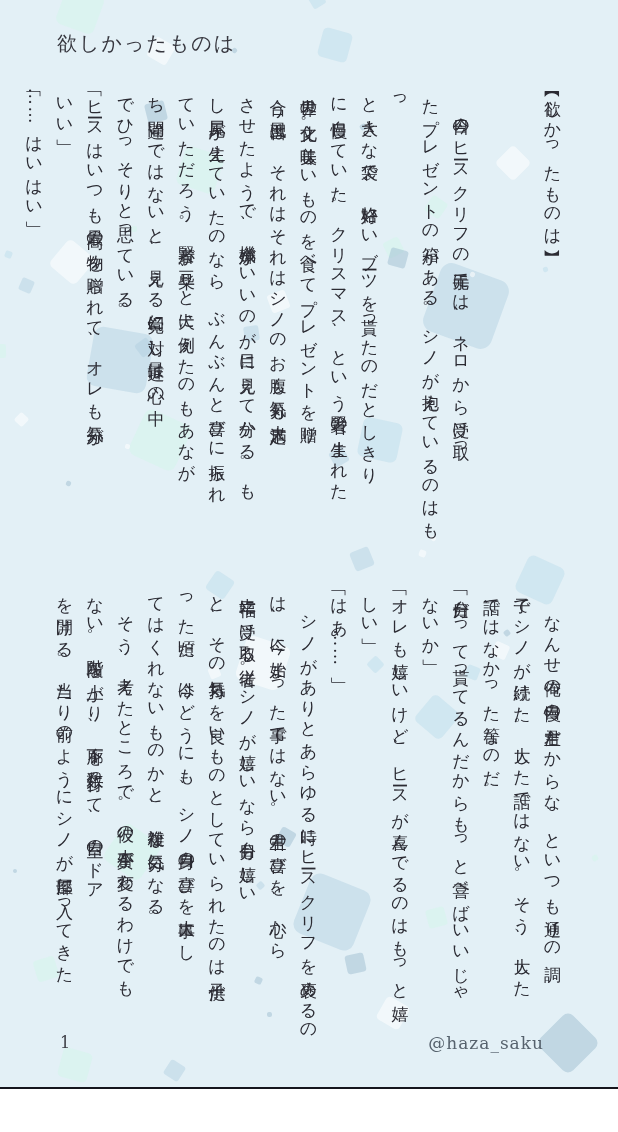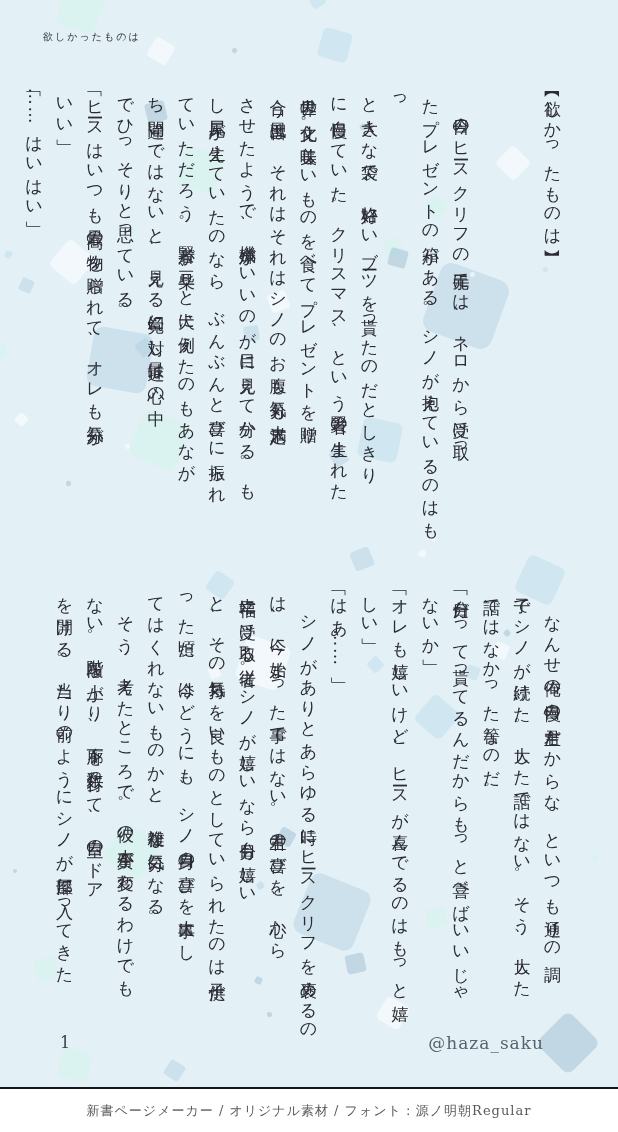--- a/index.html
+++ b/index.html
@@ -13,21 +13,21 @@
   }
   *{margin:0;padding:0;box-sizing:border-box;}
   html,body{width:618px;height:1132px;overflow:hidden;background:#fff;
     font-family:"DejaVu Serif","Liberation Serif",serif;}
   .page{position:relative;width:618px;height:1132px;}
   .card{position:absolute;left:0;top:0;width:618px;height:1089px;
     background:var(--page_background);overflow:hidden;}
   .bg-pattern{position:absolute;inset:0;overflow:hidden;pointer-events:none;}
   .confetti{position:absolute;display:block;}
   .content{position:absolute;inset:0;z-index:2;}
-  .header-title{position:absolute;left:43px;top:30px;font-size:10px;
+  .header-title{position:absolute;left:57px;top:30px;font-size:20px;
     letter-spacing:2px;color:var(--header_text);}
   .vblock{position:absolute;right:50px;height:453px;width:520px;
     writing-mode:vertical-rl;text-orientation:mixed;white-space:pre-line;
     font-size:17px;line-height:30.5px;letter-spacing:1.8px;
     color:var(--text);overflow:visible;}
   .vblock.upper{top:86px;}
   .vblock.lower{top:585px;}
   .page-number{position:absolute;left:60px;top:1033px;font-size:16px;
     color:#3c3c44;}
   .author-handle{position:absolute;right:74px;top:1033px;font-size:17px;
@@ -138,16 +138,13 @@
 った頃だ。今はどうにも、シノ自身の喜びを大事にし
 てはくれないものかと、複雑な気分になる。
 　そう、考えたところで。彼の本質が変わるわけでも
 ない。階段を上がり、廊下を数歩行って、自室のドア
 を開ける。当たり前のようにシノが部屋に入ってきた</div>
       <div class="page-number">1</div>
       <div class="author-handle">@haza_saku</div>
     </div>
   </div>
   <div class="footer-divider"></div>
-  <div class="credit-bar">
-    <span class="credit-text">新書ページメーカー / オリジナル素材 / フォント：源ノ明朝Regular</span>
-  </div>
 </div>
 
 </body></html>

